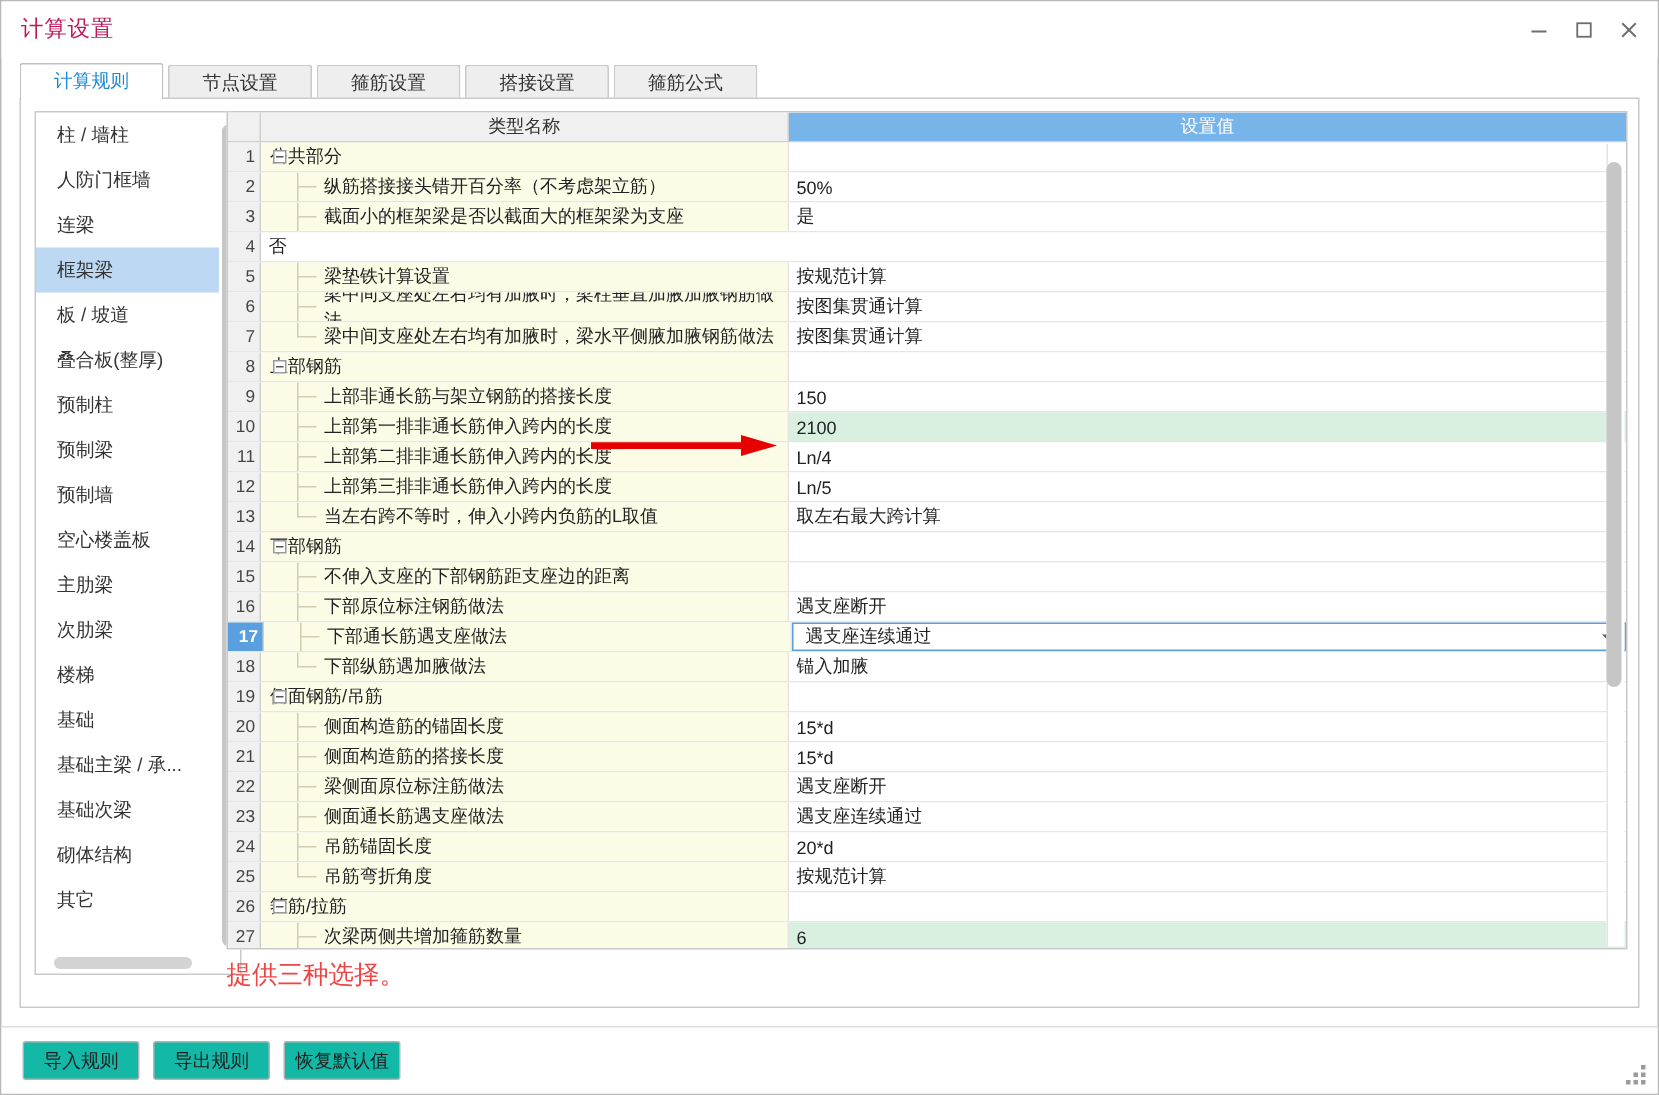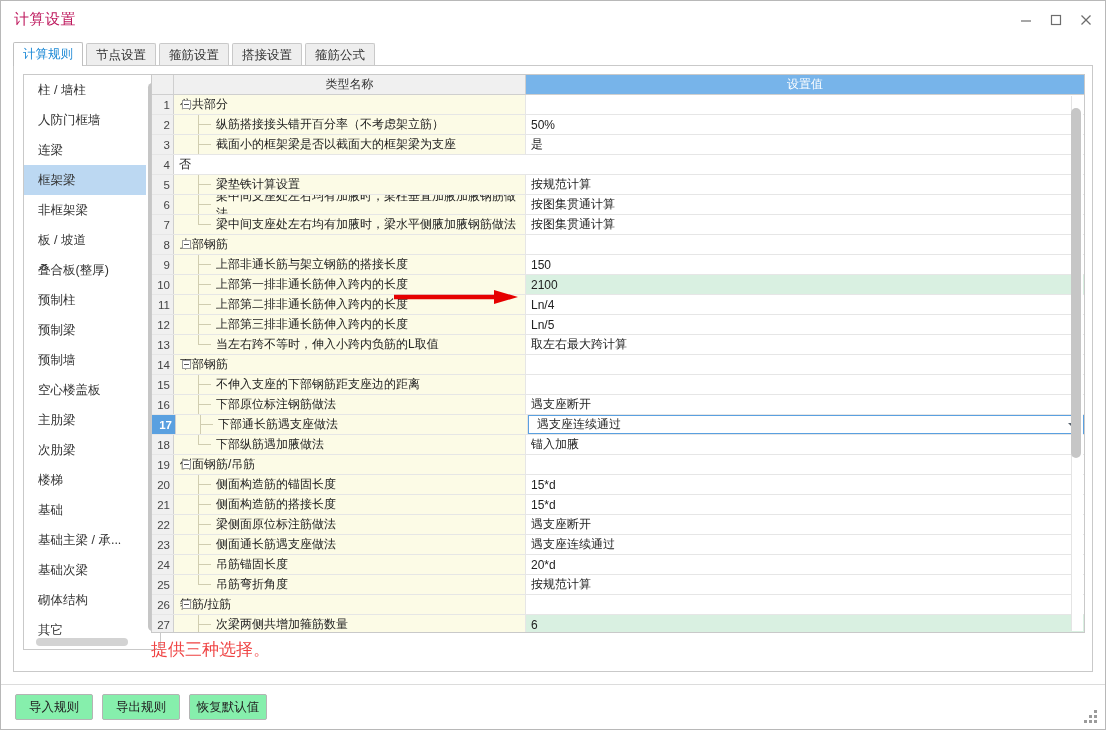--- a/index.html
+++ b/index.html
@@ -36,21 +36,21 @@
     cursor: default;
   }
   .winbtn svg { display: block; }
 
   
   .tabstrip {
     position: absolute; left: 12px; top: 41px;
     height: 24px; display: flex; align-items: flex-end;
   }
   .tab {
-    height: 23px; padding: 0 9px;
+    height: 23px; padding: 0 22px;
     display: flex; align-items: center;
     font-size: 12.5px; color: #333;
     background: #eeeeee;
     border: 1px solid #c9c9c9;
     border-bottom: none;
     margin-right: 3px;
     border-radius: 2px 2px 0 0;
     cursor: default;
   }
   .tab.active {
@@ -220,21 +220,21 @@
   .footer {
     position: absolute; left: 0; top: 683px;
     width: 1104px; height: 45px;
     background: #ffffff;
     border-top: 1px solid #dcdcdc;
   }
   .btn {
     position: absolute; top: 9px;
     height: 26px; min-width: 78px;
     padding: 0 0;
-    background: #86efac;
+    background: #14b8a6;
     border: 1px solid #b4b4b4;
     border-radius: 2px;
     font-size: 12.5px; color: #222;
     font-family: "Liberation Sans", sans-serif;
     cursor: default;
   }
   .grip {
     position: absolute; right: 6px; bottom: 5px;
     width: 14px; height: 14px;
   }
@@ -278,21 +278,20 @@
     </div>
 
   <div class="panel">
 
     <div class="sidebar-wrap">
       <div class="sidebar-list" id="sidebar-list">
           <div class="side-item">柱 / 墙柱</div>
           <div class="side-item">人防门框墙</div>
           <div class="side-item">连梁</div>
           <div class="side-item active">框架梁</div>
-          <div class="side-item">非框架梁</div>
           <div class="side-item">板 / 坡道</div>
           <div class="side-item">叠合板(整厚)</div>
           <div class="side-item">预制柱</div>
           <div class="side-item">预制梁</div>
           <div class="side-item">预制墙</div>
           <div class="side-item">空心楼盖板</div>
           <div class="side-item">主肋梁</div>
           <div class="side-item">次肋梁</div>
           <div class="side-item">楼梯</div>
           <div class="side-item">基础</div>

